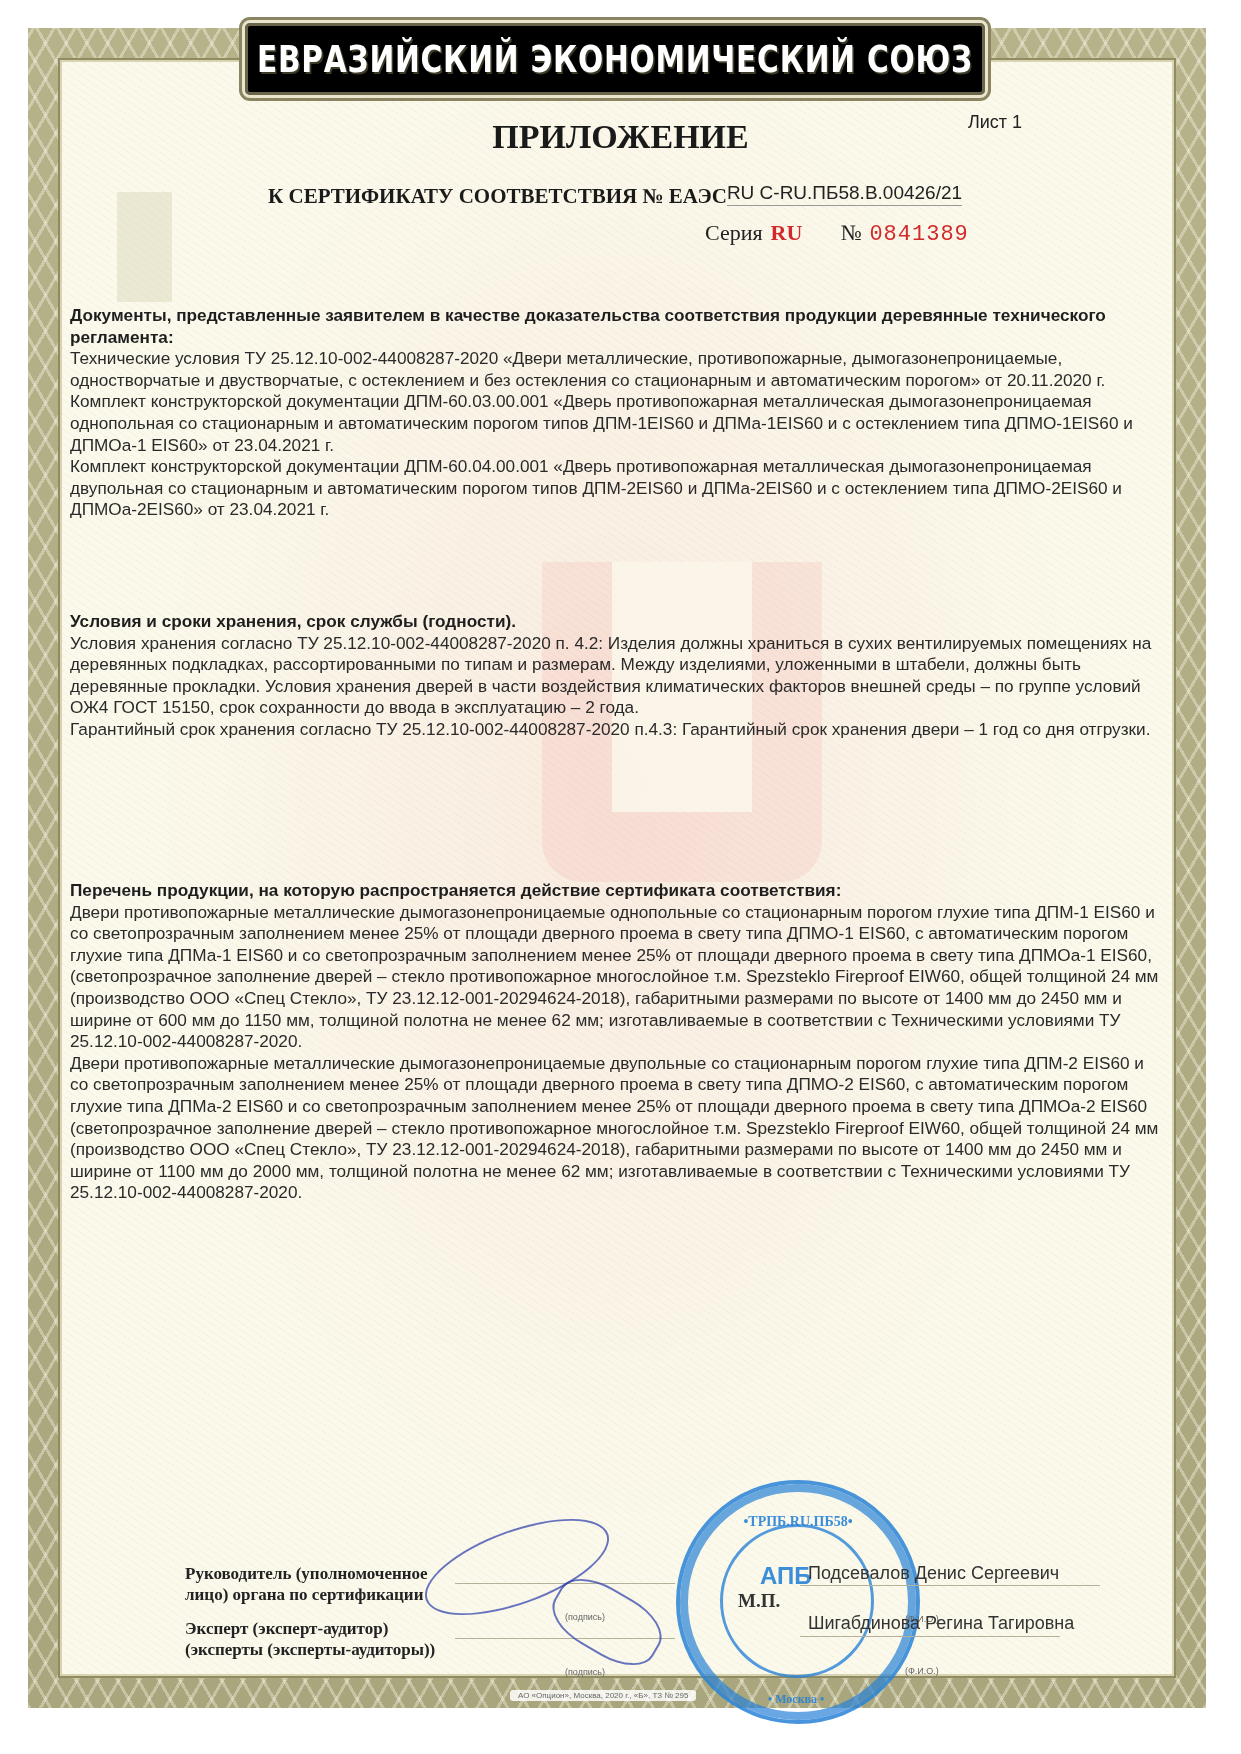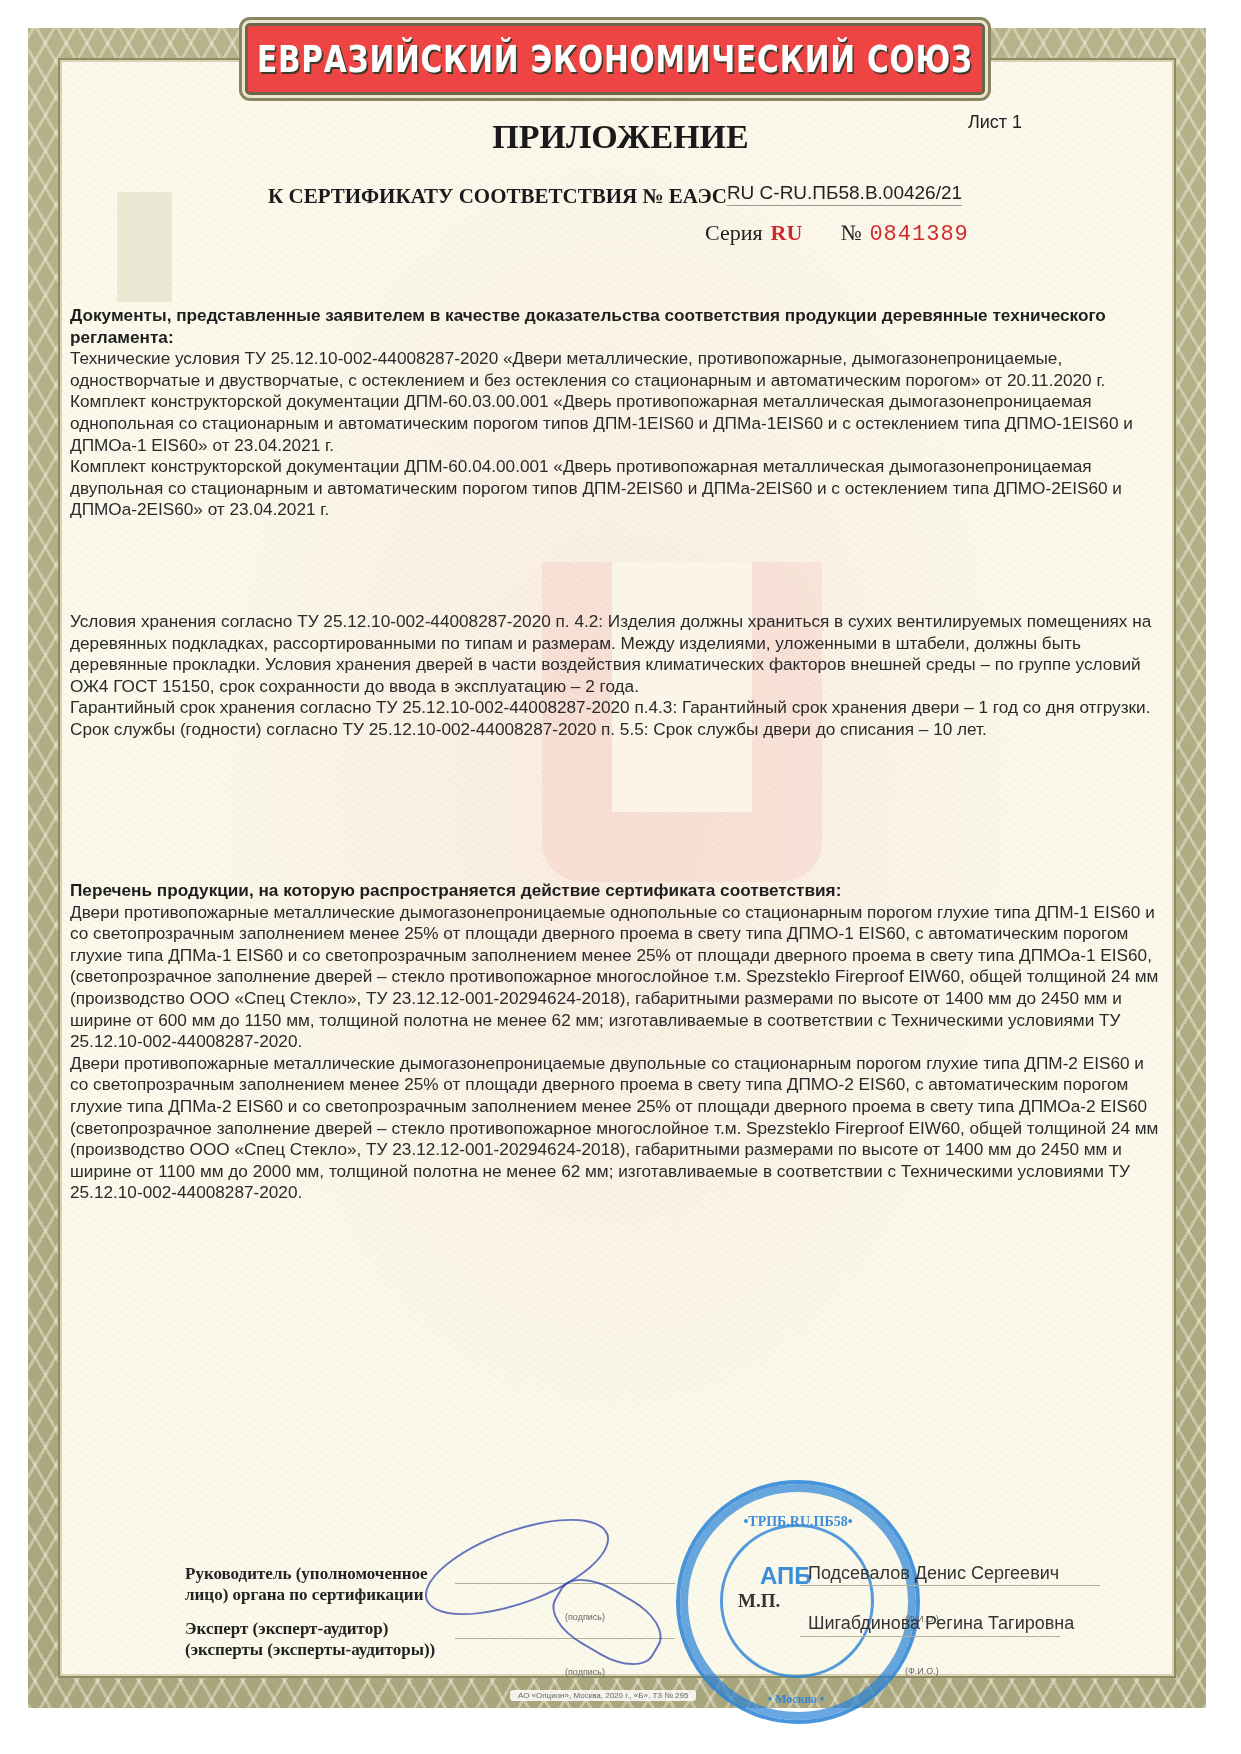--- a/index.html
+++ b/index.html
@@ -37,21 +37,21 @@
   .watermark::after {
     content: ""; position: absolute; left: 70px; top: 0; width: 140px; height: 250px;
     background: rgba(251,249,236,0.8);
   }
   .holo {
     position: absolute; left: 55px; top: 130px; width: 55px; height: 110px;
     background: rgba(220,215,185,0.5);
   }
   .plaque {
     position: absolute; left: 242px; top: 20px; width: 740px; height: 72px;
-    background: #ef4444;
+    background: #000000;
     border: 3px solid #e9e5cf;
     border-radius: 8px;
     box-shadow: 0 0 0 3px #8a8460, inset 0 0 0 3px #6b654a;
     display: flex; align-items: center; justify-content: center;
   }
   .plaque-text {
     font-family: "DejaVu Sans", sans-serif; font-weight: bold;
     color: #ffffff; font-size: 38px; letter-spacing: 1px;
     transform: scaleX(0.78); white-space: nowrap;
     text-shadow: 2px 2px 0 #3d3a28;
@@ -131,23 +131,23 @@
 </div>
 
 <div class="body-text sec1">
   <p class="h">Документы, представленные заявителем в качестве доказательства соответствия продукции деревянные технического регламента:</p>
   <p>Технические условия ТУ 25.12.10-002-44008287-2020 «Двери металлические, противопожарные, дымогазонепроницаемые, одностворчатые и двустворчатые, с остеклением и без остекления со стационарным и автоматическим порогом» от 20.11.2020 г.</p>
   <p>Комплект конструкторской документации ДПМ-60.03.00.001 «Дверь противопожарная металлическая дымогазонепроницаемая однопольная со стационарным и автоматическим порогом типов ДПМ-1EIS60 и ДПМа-1EIS60 и с остеклением типа ДПМО-1EIS60 и ДПМОа-1 EIS60» от 23.04.2021 г.</p>
   <p>Комплект конструкторской документации ДПМ-60.04.00.001 «Дверь противопожарная металлическая дымогазонепроницаемая двупольная со стационарным и автоматическим порогом типов ДПМ-2EIS60 и ДПМа-2EIS60 и с остеклением типа ДПМО-2EIS60 и ДПМОа-2EIS60» от 23.04.2021 г.</p>
 </div>
 
 <div class="body-text sec2">
+  <p class="h">Условия и сроки хранения, срок службы (годности).</p>
   <p>Условия хранения согласно ТУ 25.12.10-002-44008287-2020 п. 4.2: Изделия должны храниться в сухих вентилируемых помещениях на деревянных подкладках, рассортированными по типам и размерам. Между изделиями, уложенными в штабели, должны быть деревянные прокладки. Условия хранения дверей в части воздействия климатических факторов внешней среды – по группе условий ОЖ4 ГОСТ 15150, срок сохранности до ввода в эксплуатацию – 2 года.</p>
   <p>Гарантийный срок хранения согласно ТУ 25.12.10-002-44008287-2020 п.4.3: Гарантийный срок хранения двери – 1 год со дня отгрузки.</p>
-  <p>Срок службы (годности) согласно ТУ 25.12.10-002-44008287-2020 п. 5.5: Срок службы двери до списания – 10 лет.</p>
 </div>
 
 <div class="body-text sec3">
   <p class="h">Перечень продукции, на которую распространяется действие сертификата соответствия:</p>
   <p>Двери противопожарные металлические дымогазонепроницаемые однопольные со стационарным порогом глухие типа ДПМ-1 EIS60 и со светопрозрачным заполнением менее 25% от площади дверного проема в свету типа ДПМО-1 EIS60, с автоматическим порогом глухие типа ДПМа-1 EIS60 и со светопрозрачным заполнением менее 25% от площади дверного проема в свету типа ДПМОа-1 EIS60, (светопрозрачное заполнение дверей – стекло противопожарное многослойное т.м. Spezsteklo Fireproof EIW60, общей толщиной 24 мм (производство ООО «Спец Стекло», ТУ 23.12.12-001-20294624-2018), габаритными размерами по высоте от 1400 мм до 2450 мм и ширине от 600 мм до 1150 мм, толщиной полотна не менее 62 мм; изготавливаемые в соответствии с Техническими условиями ТУ 25.12.10-002-44008287-2020.</p>
   <p>Двери противопожарные металлические дымогазонепроницаемые двупольные со стационарным порогом глухие типа ДПМ-2 EIS60 и со светопрозрачным заполнением менее 25% от площади дверного проема в свету типа ДПМО-2 EIS60, с автоматическим порогом глухие типа ДПМа-2 EIS60 и со светопрозрачным заполнением менее 25% от площади дверного проема в свету типа ДПМОа-2 EIS60 (светопрозрачное заполнение дверей – стекло противопожарное многослойное т.м. Spezsteklo Fireproof EIW60, общей толщиной 24 мм (производство ООО «Спец Стекло», ТУ 23.12.12-001-20294624-2018), габаритными размерами по высоте от 1400 мм до 2450 мм и ширине от 1100 мм до 2000 мм, толщиной полотна не менее 62 мм; изготавливаемые в соответствии с Техническими условиями ТУ 25.12.10-002-44008287-2020.</p>
 </div>
 
 <div class="sig-label sig1">
   <div>Руководитель (уполномоченное</div>

